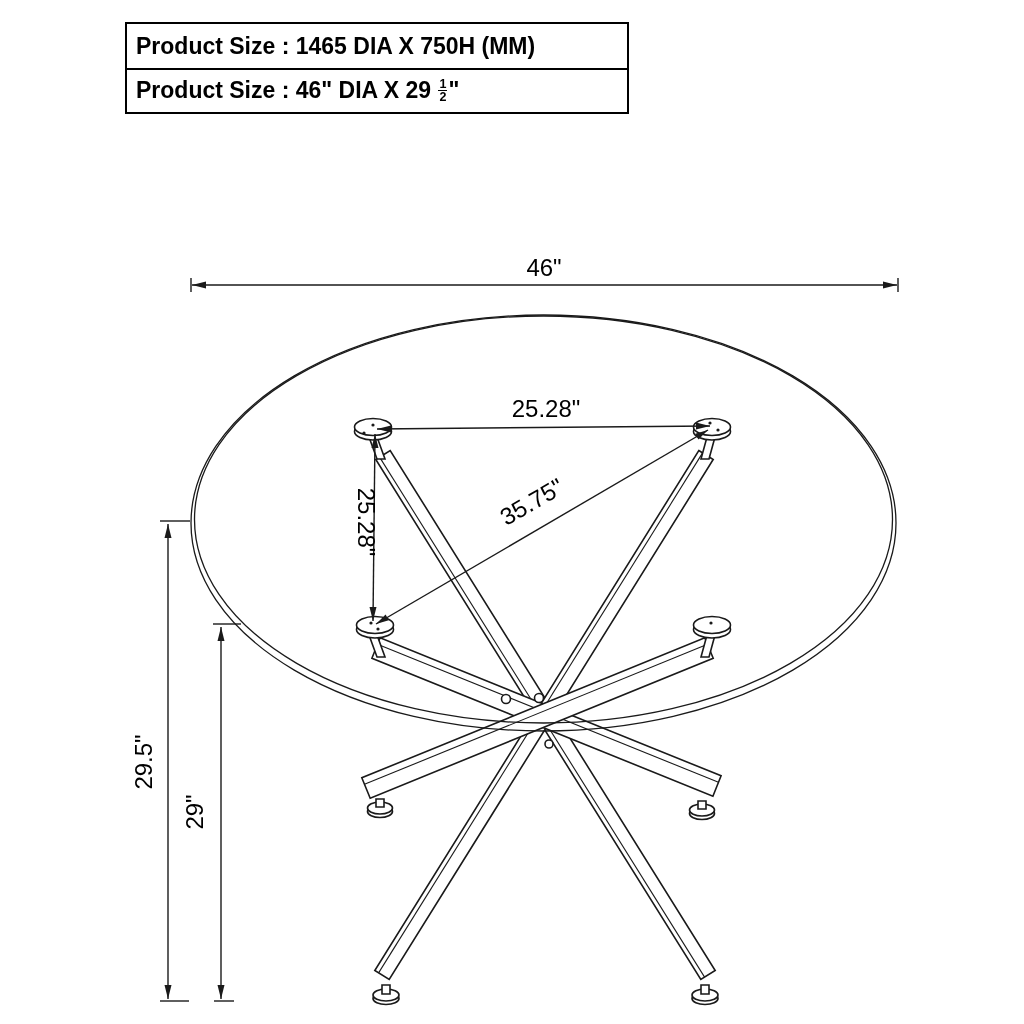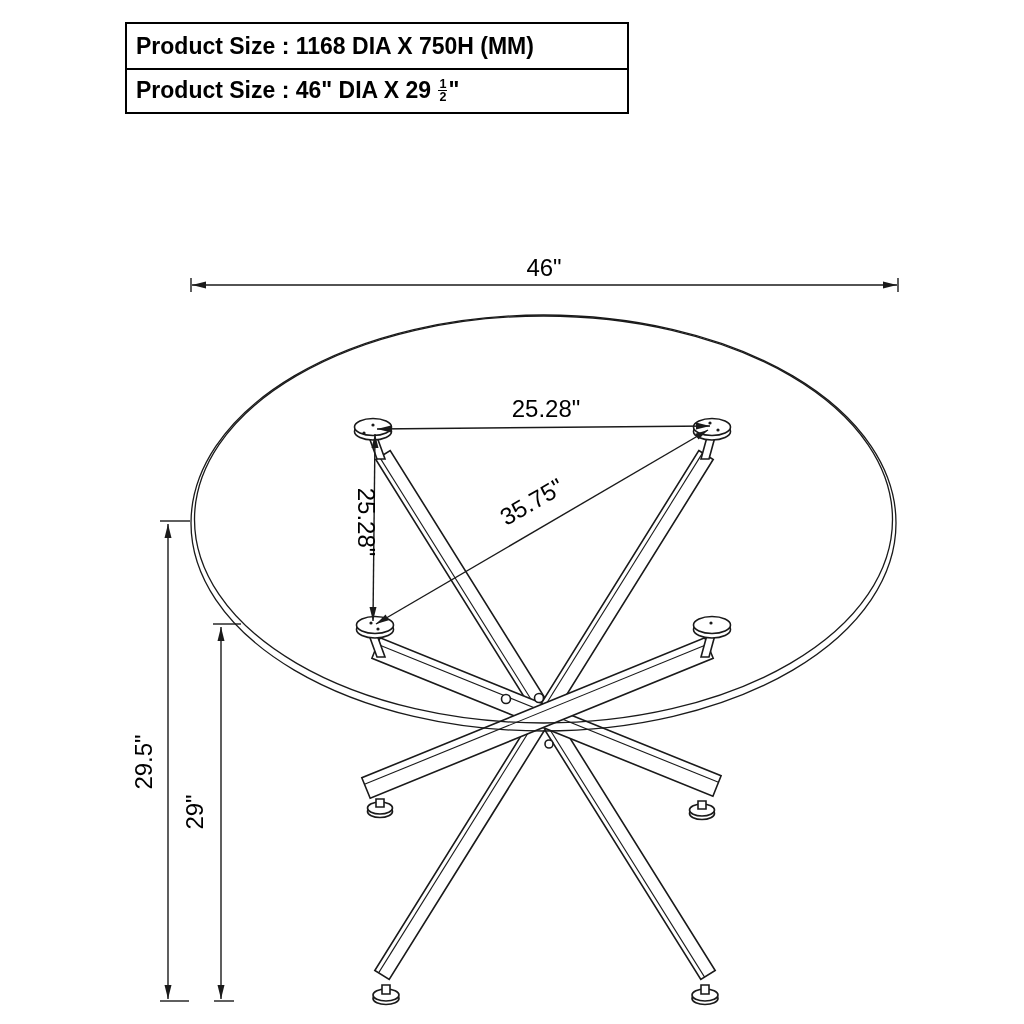--- a/index.html
+++ b/index.html
@@ -159,20 +159,20 @@
       <line class="ln" x1="213" y1="624" x2="241" y2="624"></line>
       <line class="ln" x1="214" y1="1001" x2="234" y2="1001"></line>
       <path class="arrow" d="M221,627 L217.5,641 L224.5,641 Z"></path>
       <path class="arrow" d="M221,999 L217.5,985 L224.5,985 Z"></path>
       <text class="dimtext" text-anchor="middle" transform="translate(203,812) rotate(-90)">29"</text>
     </g>
   </svg>
 
   <div id="title-block">
     <div id="tb-row1" class="tb-row">
-      <span>Product Size : 1168 DIA X 750H (MM)</span>
+      <span>Product Size : 1465 DIA X 750H (MM)</span>
     </div>
     <div id="tb-row2" class="tb-row">
       <span>Product Size : 46" DIA X 29 </span><span class="frac"><span class="num">1</span><span class="den">2</span></span><span>"</span>
     </div>
   </div>
 
 </div>
 
 </body></html>

